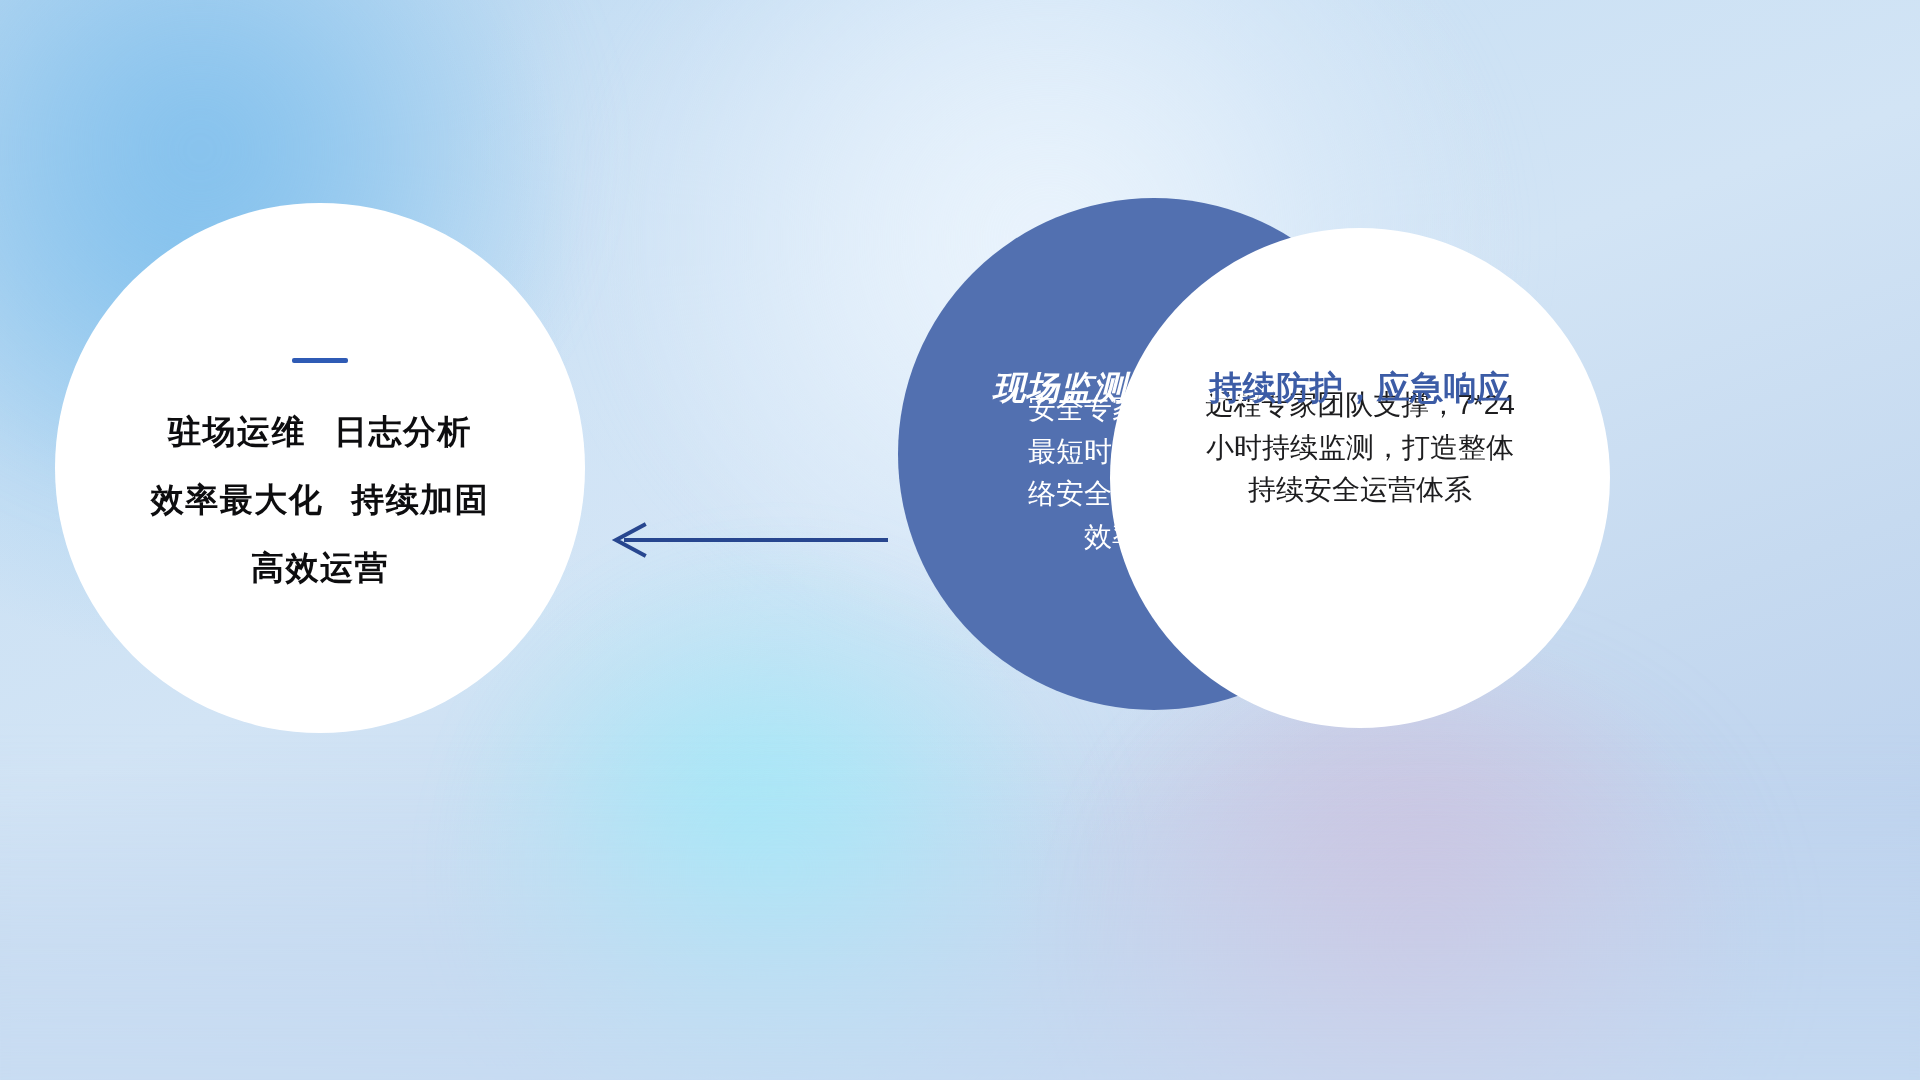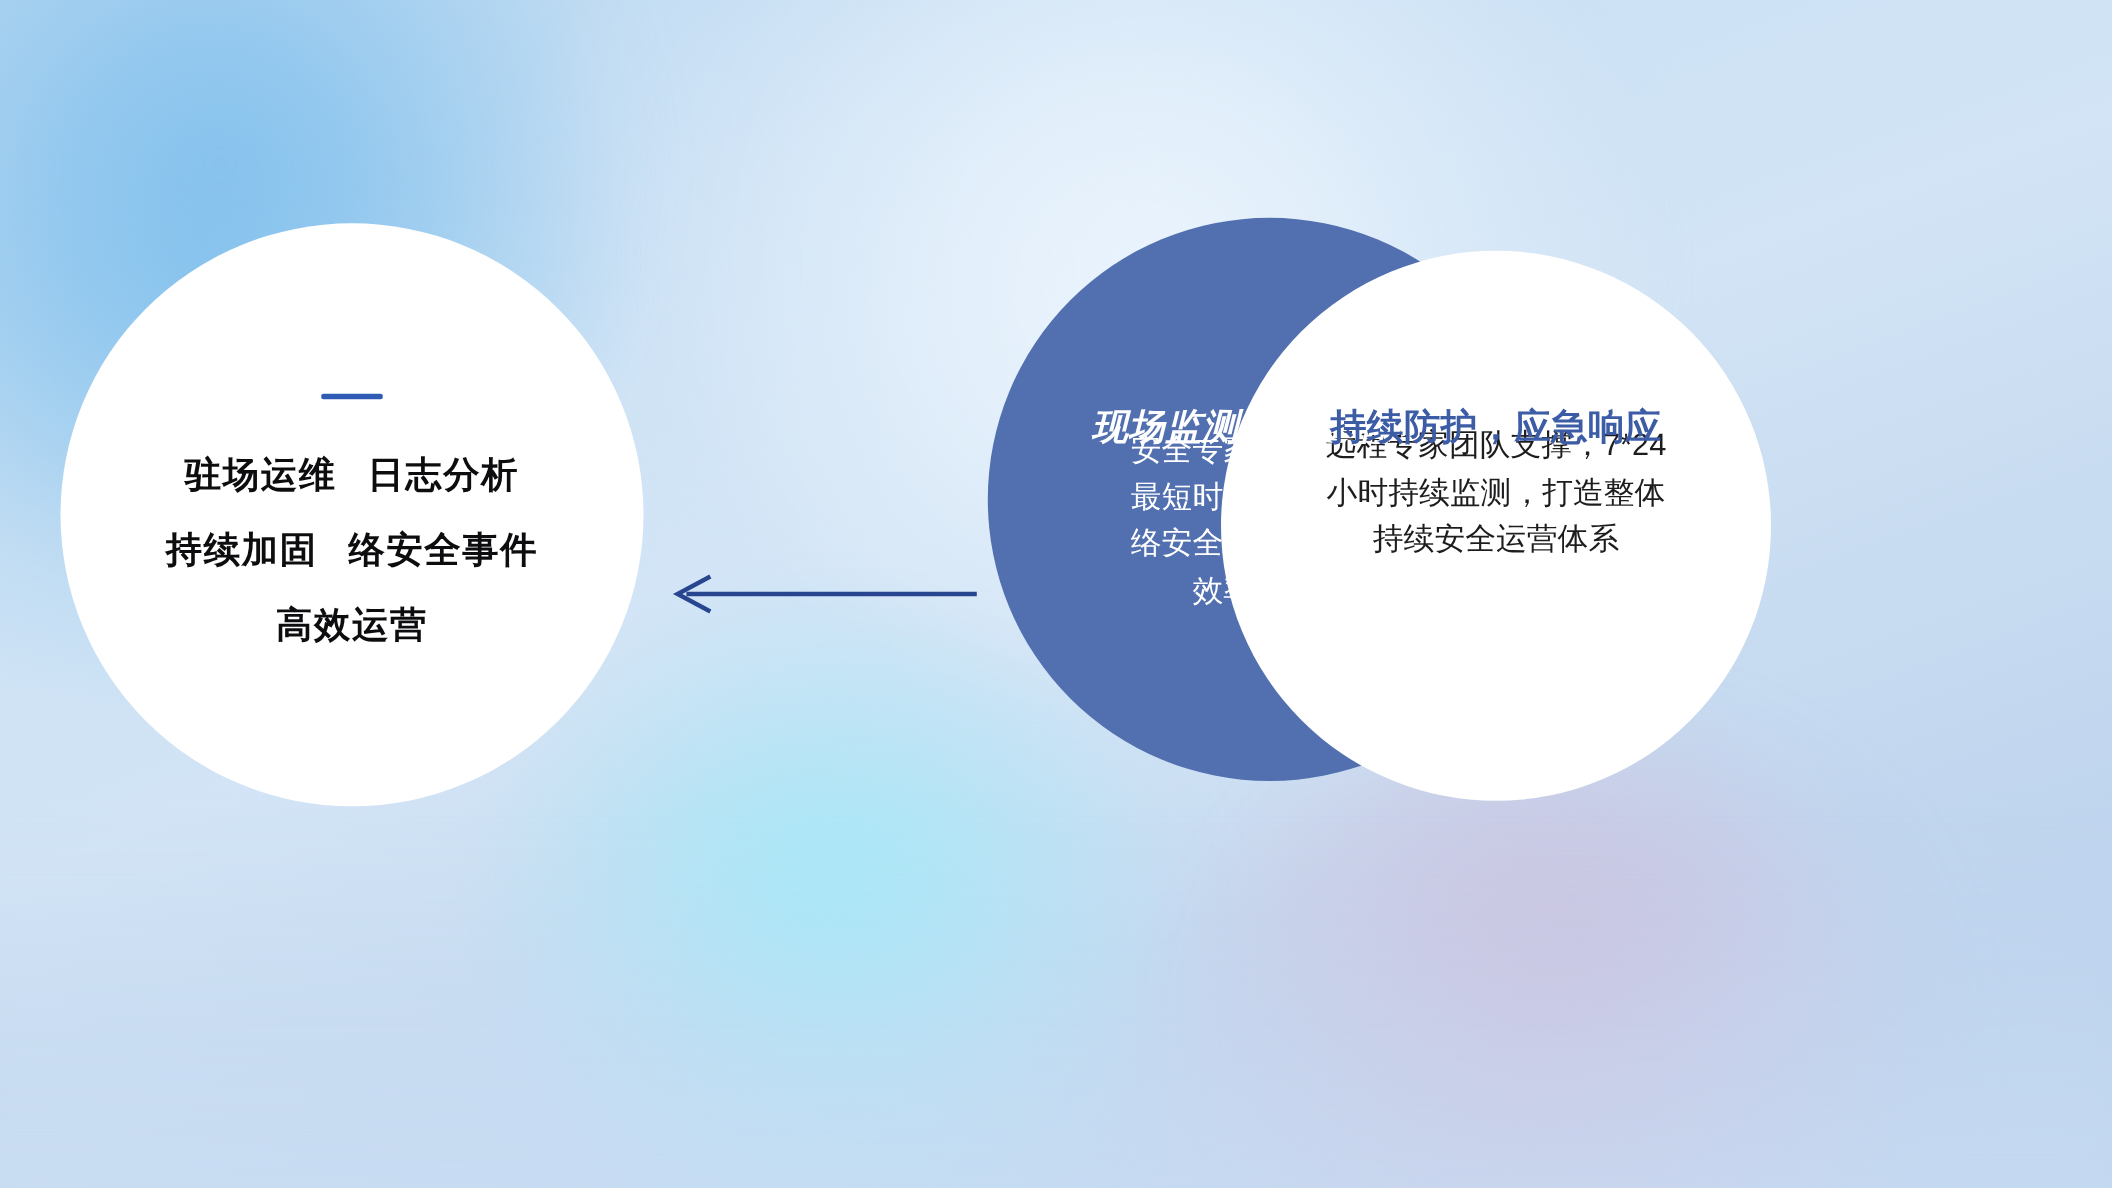--- a/index.html
+++ b/index.html
@@ -240,21 +240,21 @@
 
   <div id="circle-left" class="circle circle-white">
     <div class="left-inner">
       <div class="left-dash"></div>
 
       <div class="left-line">
         <span>驻场运维</span><span class="gapcell"></span><span>日志分析</span>
       </div>
 
       <div class="left-line">
-        <span>持续加固</span><span class="gapcell"></span><span>络安全事件</span>
+        <span>效率最大化</span><span class="gapcell"></span><span>持续加固</span>
       </div>
 
       <div class="left-line">
         <span>高效运营</span>
       </div>
     </div>
   </div>
 
   <svg id="connector-arrow" viewBox="0 0 290 70">
     <line x1="288" y1="35" x2="24" y2="35" stroke="#27468f" stroke-width="4"></line>

